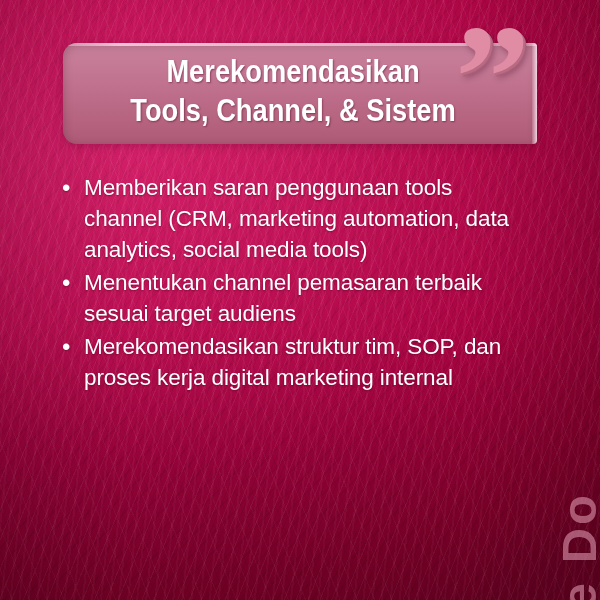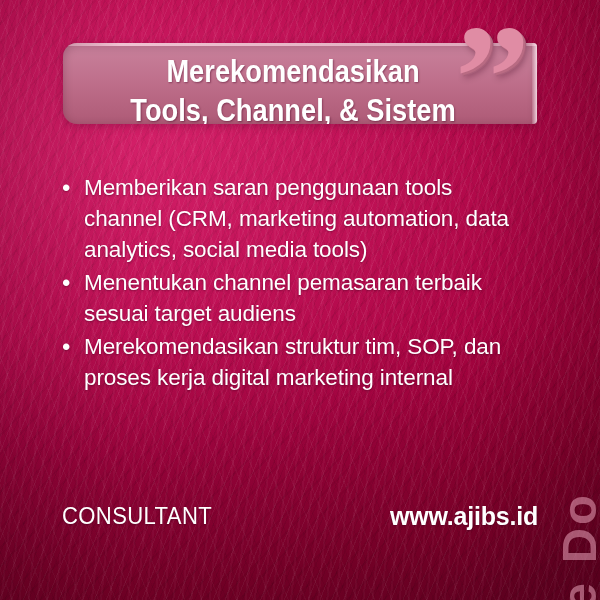--- a/index.html
+++ b/index.html
@@ -85,21 +85,21 @@
     font-weight:bold;
     color:#e08ca4;
     text-shadow:
        2px 2px 0 #b96b83,
        3px 3px 0 #a9607a,
        4px 5px 6px rgba(60,0,30,0.35);
   }
 
   
   .title-banner{
-    position:absolute;left:63px;top:43px;width:474px;height:81px;
+    position:absolute;left:63px;top:43px;width:474px;height:101px;
     border-radius:14px 4px 4px 14px;
     background:linear-gradient(180deg, #d08aa3 0%, #c77e99 10%, #bf708c 45%, #b5637f 78%, #ad5a76 100%);
     box-shadow:0 3px 10px rgba(50,0,25,0.28) inset, 0 2px 8px rgba(60,0,30,0.25);
     overflow:hidden;
     z-index:2;
   }
   .title-banner::before{
     content:"";position:absolute;left:0;top:0;right:0;height:3px;
     background:linear-gradient(90deg, rgba(255,220,232,0.35), rgba(255,215,228,0.8) 12%, rgba(255,210,225,0.55));
   }
@@ -208,18 +208,14 @@
       <span class="bullet-text">Menentukan channel pemasaran terbaik sesuai target audiens</span>
     </div>
 
     <div class="bullet-row">
       <span class="bullet-dot">•</span>
       <span class="bullet-text">Merekomendasikan struktur tim, SOP, dan proses kerja digital marketing internal</span>
     </div>
 
   </div>
 
-  <div class="footer">
-    <div class="footer-left">CONSULTANT</div>
-    <div class="footer-right">www.ajibs.id</div>
-  </div>
 
 </div>
 
 </body></html>

